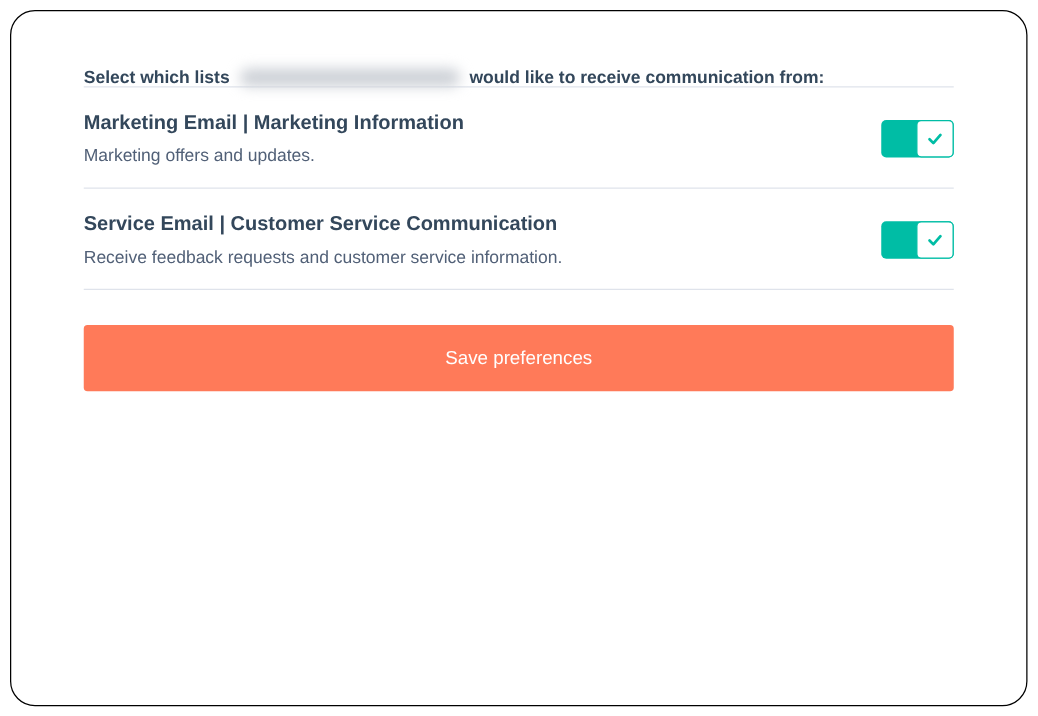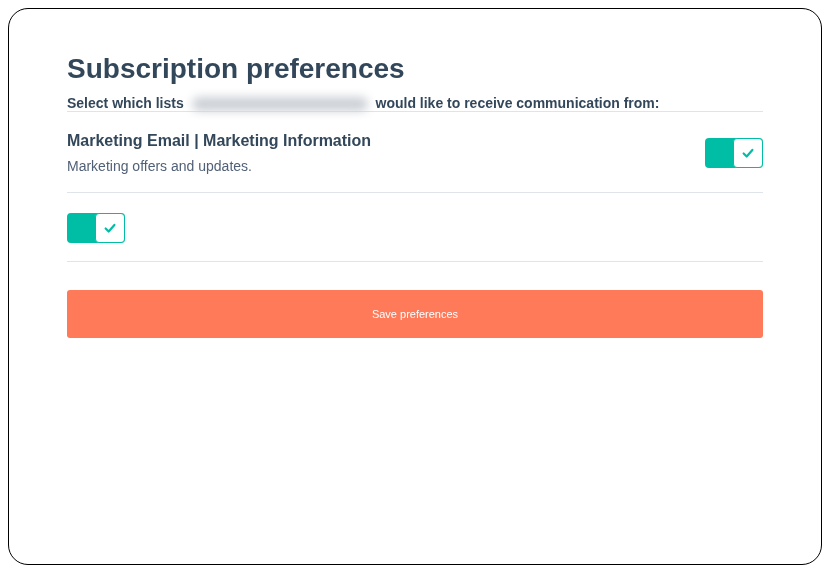--- a/index.html
+++ b/index.html
@@ -92,32 +92,31 @@
       fill: none;
       stroke-linecap: round;
       stroke-linejoin: round;
     }
     .save-btn {
       width: 100%;
       background: #ff7a59;
       color: #fff;
       border: none;
       border-radius: 3px;
-      font-size: 11px;
+      font-size: 15px;
       font-weight: 500;
       padding: 18px 0;
       margin-top: 28px;
       cursor: pointer;
     }
   </style>
 </head>
 <body>
 
 <div class="card">
-  <h1 class="title">Subscription preferences</h1>
   <p class="subtitle">
     <span>Select which lists</span>
     <span class="blur"></span>
     <span>would like to receive communication from:</span>
   </p>
 
   <hr class="divider">
 
   <div class="row">
     <div class="row-text">
@@ -129,20 +128,24 @@
         <svg viewBox="0 0 16 16">
             <polyline points="3,8.5 6.5,12 13,4.5"></polyline>
           </svg>
       </div>
     </div>
   </div>
 
   <hr class="divider">
 
   <div class="row">
+    <div class="row-text">
+      <div class="row-title">Service Email | Customer Service Communication</div>
+      <div class="row-desc">Receive feedback requests and customer service information.</div>
+    </div>
     <div class="toggle">
       <div class="thumb">
         <svg viewBox="0 0 16 16">
             <polyline points="3,8.5 6.5,12 13,4.5"></polyline>
           </svg>
       </div>
     </div>
   </div>
 
   <hr class="divider">

